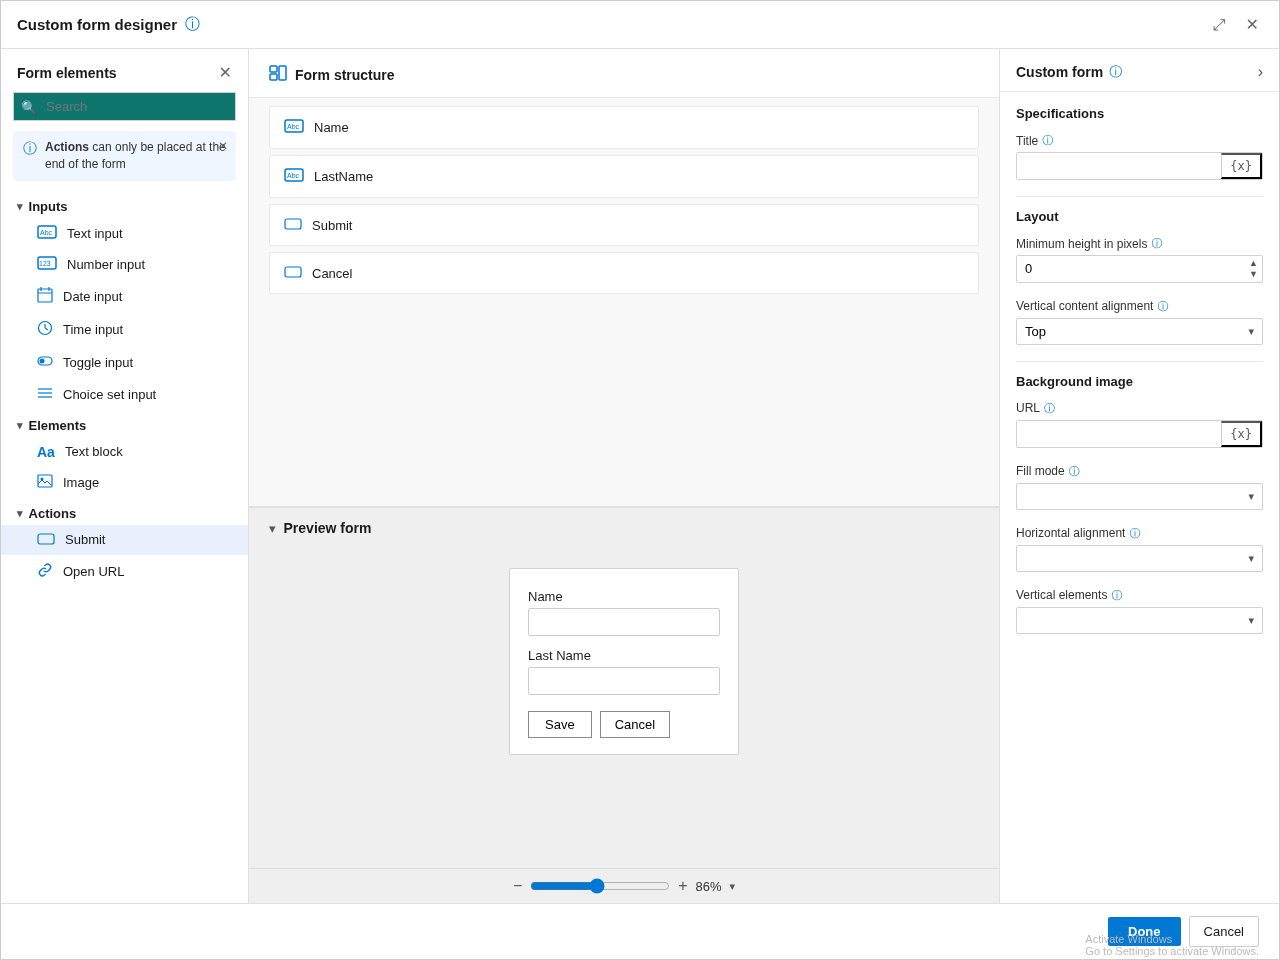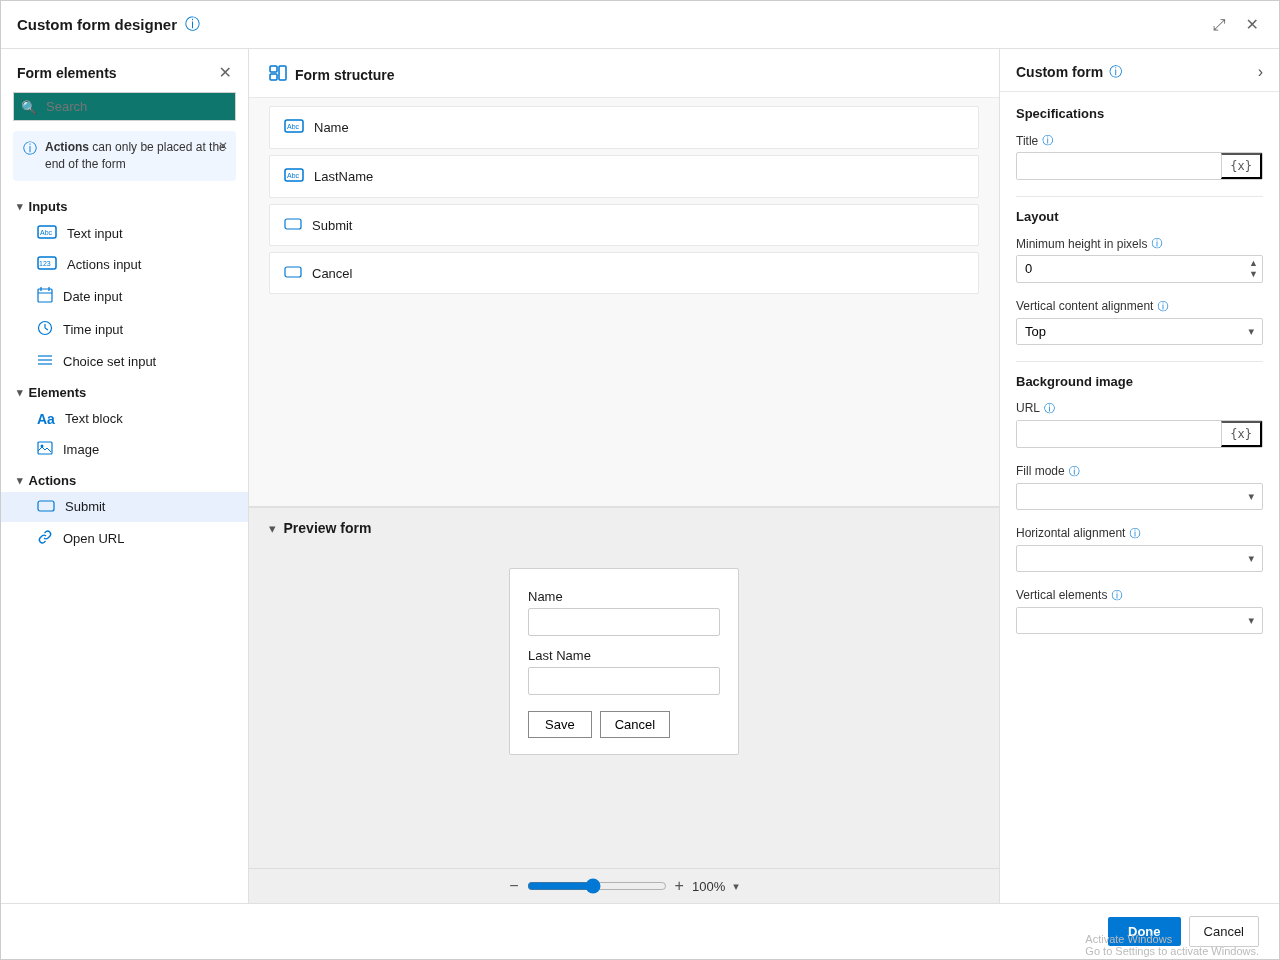--- a/index.html
+++ b/index.html
@@ -164,21 +164,21 @@
         </span>
         <span>Text input</span>
       </div>
       <div class="element-item">
         <span class="item-icon">
           <svg width="20" height="14" viewBox="0 0 20 14">
               <rect x="1" y="1" width="18" height="12" rx="2" fill="none" stroke="#0078d4" stroke-width="1.5"></rect>
               <text x="2" y="10" font-size="7" fill="#0078d4" font-family="sans-serif">123</text>
             </svg>
         </span>
-        <span>Actions input</span>
+        <span>Number input</span>
       </div>
       <div class="element-item">
         <span class="item-icon">
           <svg width="16" height="16" viewBox="0 0 16 16">
               <rect x="1" y="2" width="14" height="13" rx="1" fill="none" stroke="#0078d4" stroke-width="1.2"></rect>
               <line x1="4" y1="0" x2="4" y2="4" stroke="#0078d4" stroke-width="1.2"></line>
               <line x1="12" y1="0" x2="12" y2="4" stroke="#0078d4" stroke-width="1.2"></line>
               <line x1="1" y1="6" x2="15" y2="6" stroke="#0078d4" stroke-width="1"></line>
             </svg>
         </span>
@@ -186,20 +186,29 @@
       </div>
       <div class="element-item">
         <span class="item-icon">
           <svg width="16" height="16" viewBox="0 0 16 16">
               <circle cx="8" cy="8" r="6.5" fill="none" stroke="#0078d4" stroke-width="1.2"></circle>
               <line x1="8" y1="4" x2="8" y2="8" stroke="#0078d4" stroke-width="1.2"></line>
               <line x1="8" y1="8" x2="11" y2="10" stroke="#0078d4" stroke-width="1.2"></line>
             </svg>
         </span>
         <span>Time input</span>
+      </div>
+      <div class="element-item">
+        <span class="item-icon">
+          <svg width="16" height="16" viewBox="0 0 16 16">
+              <rect x="1" y="4" width="14" height="8" rx="4" fill="none" stroke="#0078d4" stroke-width="1.2"></rect>
+              <circle cx="5" cy="8" r="2.5" fill="#0078d4"></circle>
+            </svg>
+        </span>
+        <span>Toggle input</span>
       </div>
       <div class="element-item">
         <span class="item-icon">
           <svg width="16" height="14" viewBox="0 0 16 14">
               <line x1="1" y1="3" x2="15" y2="3" stroke="#0078d4" stroke-width="1.2"></line>
               <line x1="1" y1="7" x2="15" y2="7" stroke="#0078d4" stroke-width="1.2"></line>
               <line x1="1" y1="11" x2="15" y2="11" stroke="#0078d4" stroke-width="1.2"></line>
             </svg>
         </span>
         <span>Choice set input</span>
@@ -313,21 +322,21 @@
               <button class="preview-btn-save">Save</button>
               <button class="preview-btn-cancel">Cancel</button>
             </div>
           </div>
         </div>
 
         <div class="zoom-bar">
           <button class="zoom-btn">−</button>
           <input type="range" class="zoom-slider" min="10" max="200" value="100" style="">
           <button class="zoom-btn">+</button>
-          <span class="zoom-value">100%</span>
+          <span class="zoom-value">86%</span>
           <button class="zoom-dropdown">▾</button>
         </div>
       </div>
     </div>
 
     <div class="right-panel">
       <div class="right-panel-header">
         <div class="right-panel-title-wrap">
           <span class="right-panel-title">Custom form</span>
           <span class="right-panel-info">ⓘ</span>

